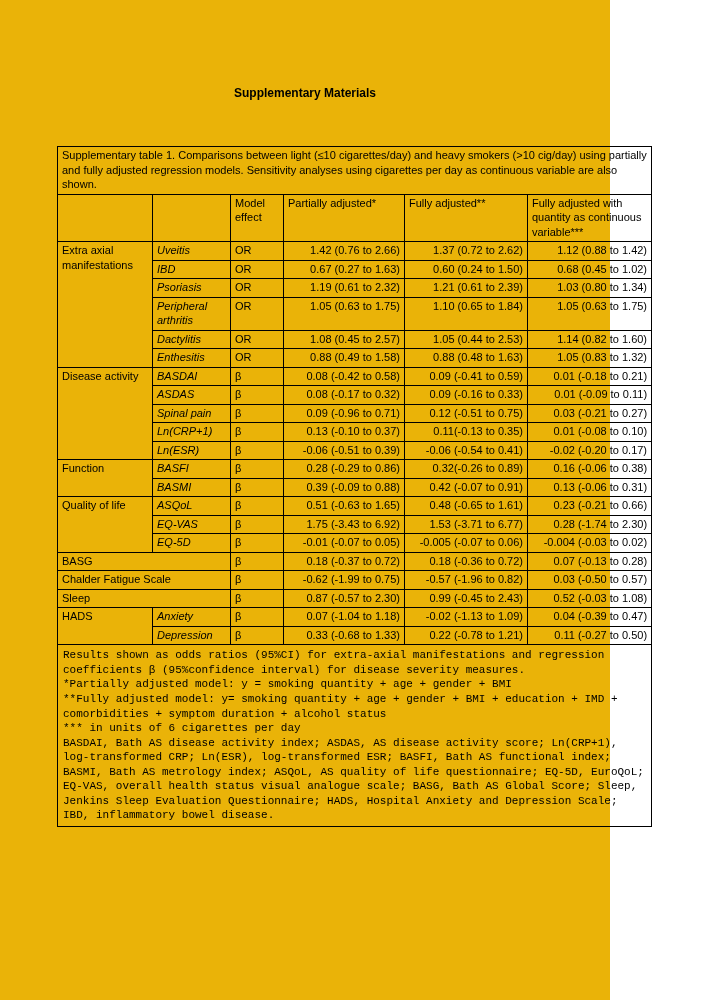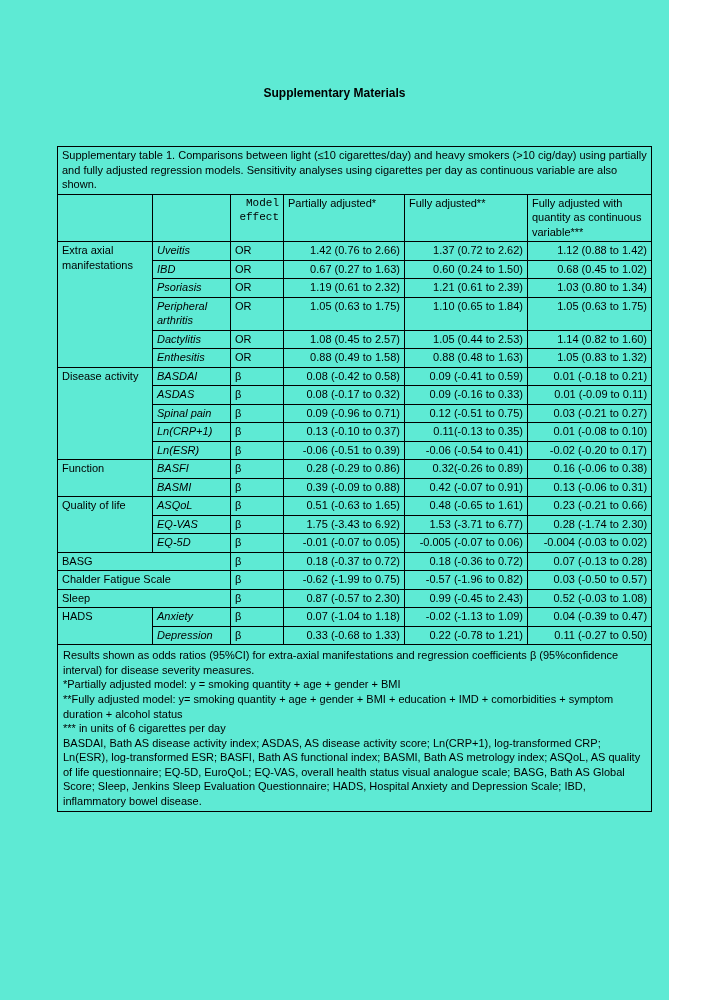--- a/index.html
+++ b/index.html
@@ -1,20 +1,20 @@
 <!DOCTYPE html>
 <html><head>
 <meta charset="utf-8">
 <style>
   * { box-sizing: border-box; }
   html, body { margin: 0; padding: 0; background: #fff; }
   .page {
-    width: 669px;
+    width: 610px;
     height: 1000px;
-    background: #5eead4;
+    background: #eab308;
     position: relative;
     font-family: "Liberation Sans", "DejaVu Sans", sans-serif;
     color: #000;
   }
   .doc-title {
     position: absolute;
     top: 86px;
     left: 0;
     width: 100%;
     text-align: center;
@@ -33,26 +33,26 @@
   }
   .supp-table td, .supp-table th {
     border: 1px solid #000;
     padding: 1px 4px 2px 4px;
     vertical-align: top;
     font-weight: normal;
     overflow: hidden;
   }
   .caption-cell { text-align: left; padding: 3px 5px; }
   th.hdr-center { text-align: left; }
-  th.hdr-left { text-align: right; font-family: Liberation Mono, monospace; }
+  th.hdr-left { text-align: left; }
   td.cat { text-align: left; }
   td.measure { text-align: left; font-style: italic; }
   td.eff { text-align: left; }
   td.val { text-align: right; }
-  td.footnotes { padding: 3px 5px; }
+  td.footnotes { padding: 3px 5px; font-family: Liberation Mono, monospace; }
   td.footnotes p { margin: 0; }
 </style>
 </head>
 <body>
 
 <div class="page">
 
   <div class="doc-title">Supplementary Materials</div>
 
   <table class="supp-table">

